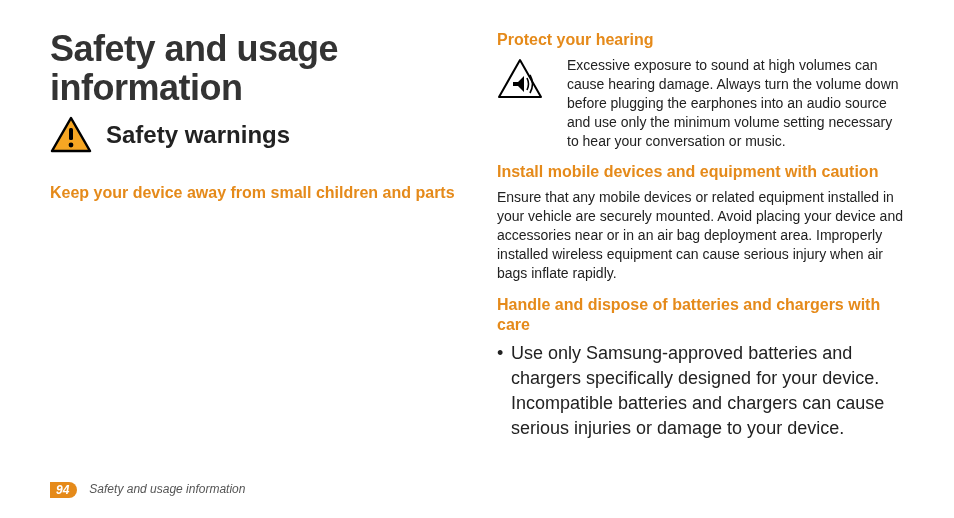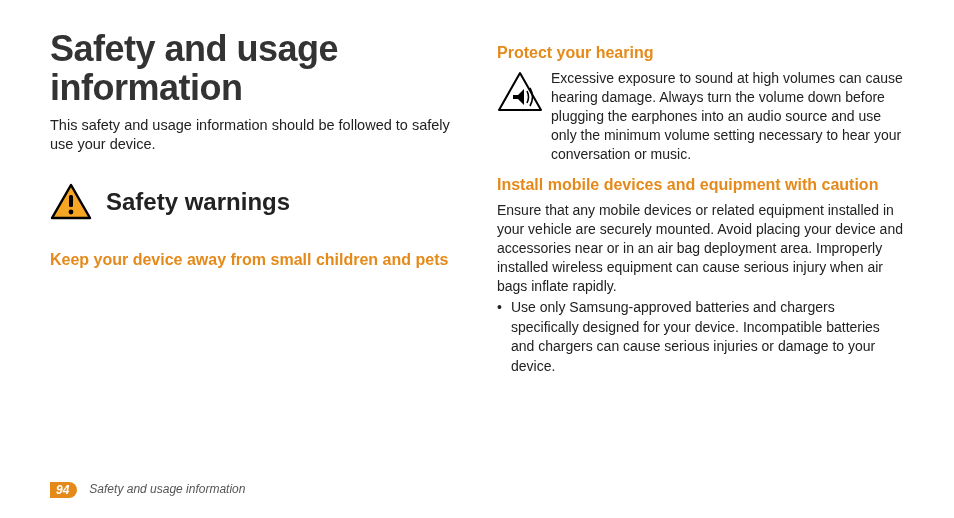--- a/index.html
+++ b/index.html
@@ -47,45 +47,45 @@
   }
   .warn-icon svg { display: block; }
   h3.sub {
     font-size: 16px;
     font-weight: 700;
     color: #e58a1a;
     line-height: 1.25;
     margin-bottom: 6px;
     margin-top: 12px;
   }
-  .col-right h3.sub:first-child { margin-top: 13px; }
+  .col-right h3.sub:first-child { margin-top: 0; }
   p.body {
     font-size: 14px;
     line-height: 1.35;
     color: #222;
   }
   .icon-row {
     display: flex;
-    gap: 8px;
+    gap: 24px;
     align-items: flex-start;
   }
   .icon-row .icon-box {
     flex: 0 0 auto;
     padding-top: 2px;
   }
   .icon-row p.body { flex: 1; }
   ul.bullets {
     list-style: none;
     padding-left: 0;
     margin-top: 2px;
   }
   ul.bullets li {
     position: relative;
     padding-left: 14px;
-    font-size: 14px;
+    font-size: 18px;
     line-height: 1.4;
     color: #222;
   }
   ul.bullets li::before {
     content: "•";
     position: absolute;
     left: 0;
     top: 0;
   }
   .footer {
@@ -112,53 +112,53 @@
     color: #555;
   }
 </style>
 </head>
 <body>
 
 <div class="columns">
 
   <div class="col col-left">
     <h1 class="title">Safety and usage information</h1>
-    <p class="intro">This safety and usage information should be followed to safely use your device.</p>
 
     <div class="section-heading">
       <span class="warn-icon">
         <svg width="42" height="38" viewBox="0 0 42 38">
           <path d="M21 2 L40 35 L2 35 Z" fill="#f6a623" stroke="#000" stroke-width="2.5" stroke-linejoin="round"></path>
           <rect x="19" y="12" width="4" height="12" rx="1.5" fill="#000"></rect>
           <circle cx="21" cy="29" r="2.4" fill="#000"></circle>
         </svg>
       </span>
       <h2>Safety warnings</h2>
     </div>
 
-    <h3 class="sub">Keep your device away from small children and pets</h3>
+    <h3 class="sub">Keep your device away from small children and parts</h3>
   </div>
 
   <div class="col col-right">
     <h3 class="sub">Protect your hearing</h3>
     <div class="icon-row">
       <span class="icon-box">
         <svg width="46" height="42" viewBox="0 0 46 42">
           <path d="M23 2 L44 39 L2 39 Z" fill="none" stroke="#000" stroke-width="2" stroke-linejoin="round"></path>
           <path d="M16 30 L16 24 L21 24 L27 18 L27 34 L21 28 L16 28 Z" fill="#000"></path>
           <path d="M30 20 Q33 26 30 32" fill="none" stroke="#000" stroke-width="1.6"></path>
           <path d="M33 17 Q38 26 33 35" fill="none" stroke="#000" stroke-width="1.6"></path>
         </svg>
       </span>
       <p class="body">Excessive exposure to sound at high volumes can cause hearing damage. Always turn the volume down before plugging the earphones into an audio source and use only the minimum volume setting necessary to hear your conversation or music.</p>
     </div>
 
     <h3 class="sub">Install mobile devices and equipment with caution</h3>
     <p class="body">Ensure that any mobile devices or related equipment installed in your vehicle are securely mounted. Avoid placing your device and accessories near or in an air bag deployment area. Improperly installed wireless equipment can cause serious injury when air bags inflate rapidly.</p>
 
+    <h3 class="sub">Handle and dispose of batteries and chargers with care</h3>
     <ul class="bullets">
       <li>Use only Samsung-approved batteries and chargers specifically designed for your device. Incompatible batteries and chargers can cause serious injuries or damage to your device.</li>
     </ul>
   </div>
 </div>
 
 <div class="footer">
   <span class="page-badge">94</span>
   <span class="footer-text">Safety and usage information</span>
 </div>

